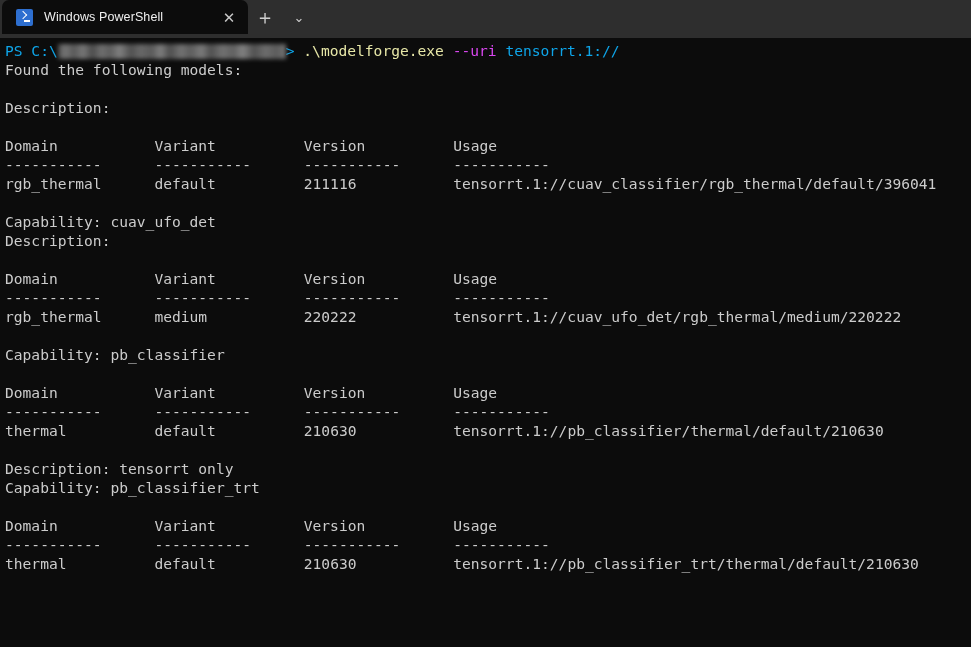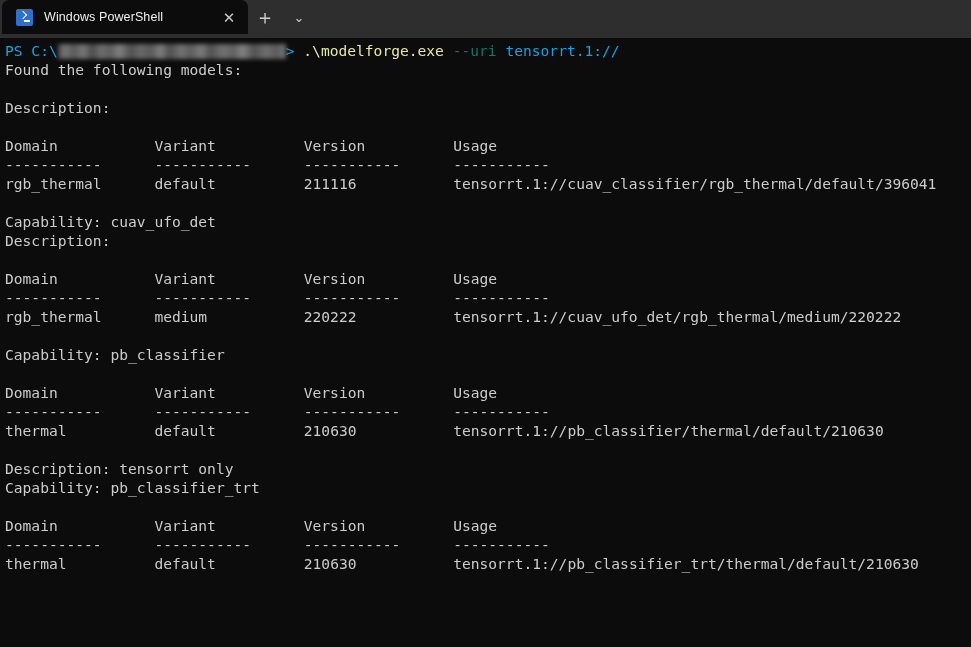--- a/index.html
+++ b/index.html
@@ -125,21 +125,21 @@
     font-family: "DejaVu Sans Mono", monospace;
     font-size: 14.6px;
     color: #cccccc;
     white-space: pre;
     letter-spacing: 0px;
   }
   .line.blank { color: transparent; }
 
   .c-default { color: #0ea5e9; }
   .c-cmd     { color: #e8e8a8; }
-  .c-param   { color: #0f766e; }
+  .c-param   { color: #d946ef; }
   .c-white   { color: #0ea5e9; }
 
   
   .redacted {
     display: inline-block;
     vertical-align: baseline;
     height: 15px;
     width: 228px;
     margin-bottom: -3px;
     background: linear-gradient(90deg,

